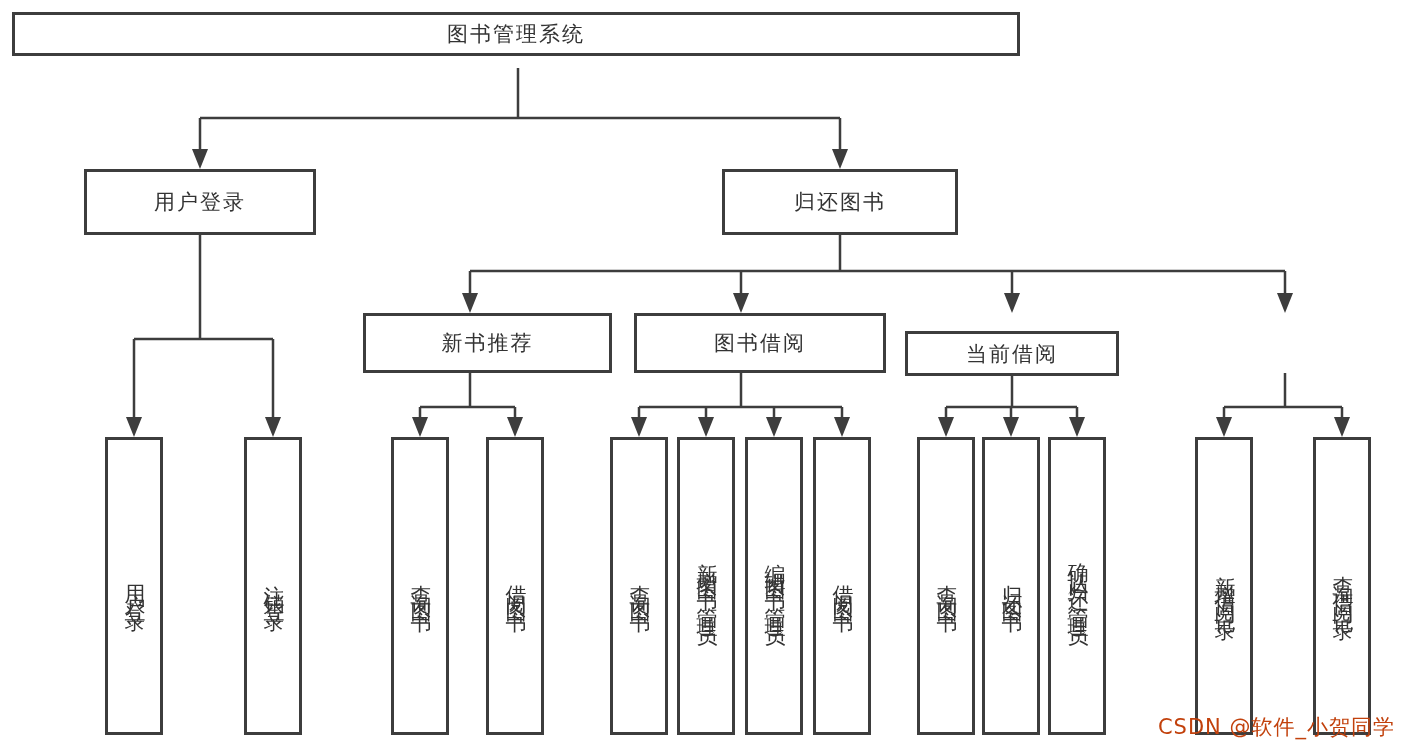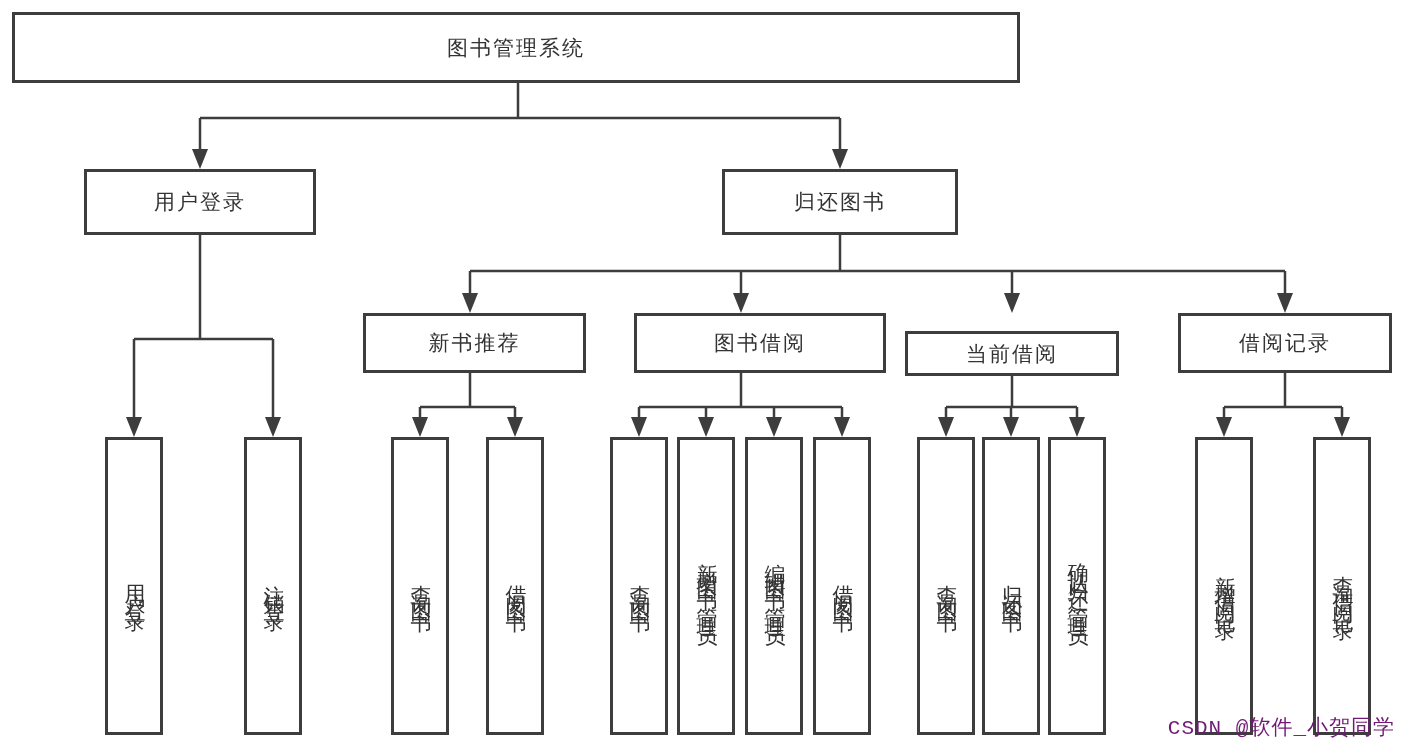--- a/index.html
+++ b/index.html
@@ -44,23 +44,22 @@
     top: 437px;
     width: 58px;
     height: 298px;
   }
   .watermark {
     position: absolute;
     right: 10px;
     bottom: 6px;
     font-size: 21px;
     letter-spacing: 1px;
-    color: #701a75;
+    color: #c2410c;
     white-space: nowrap;
-    font-family: Liberation Mono, monospace;
   }
 </style>
 </head>
 <body>
 
 <div class="canvas">
 
   <svg class="connectors" viewBox="0 0 1405 747" xmlns="http://www.w3.org/2000/svg">
     <g stroke="#3d3d3d" stroke-width="2.5" fill="none">
 
@@ -94,29 +93,28 @@
       <polygon points="766,417 782,417 774,437"></polygon>
       <polygon points="834,417 850,417 842,437"></polygon>
       <polygon points="938,417 954,417 946,437"></polygon>
       <polygon points="1003,417 1019,417 1011,437"></polygon>
       <polygon points="1069,417 1085,417 1077,437"></polygon>
       <polygon points="1216,417 1232,417 1224,437"></polygon>
       <polygon points="1334,417 1350,417 1342,437"></polygon>
     </g>
   </svg>
 
-  <div class="box" style="left:12px; top:12px; width:1008px; height:71px;">图书管理系统</div>
+  <div class="box" style="left:12px; top:12px; width:1008px; height:44px;">图书管理系统</div>
 
   <div class="box" style="left:84px; top:169px; width:232px; height:66px;">用户登录</div>
   <div class="box" style="left:722px; top:169px; width:236px; height:66px;">归还图书</div>
 
-  <div class="box" style="left:363px; top:313px; width:223px; height:60px;">新书推荐</div>
+  <div class="box" style="left:363px; top:313px; width:249px; height:60px;">新书推荐</div>
   <div class="box" style="left:634px; top:313px; width:252px; height:60px;">图书借阅</div>
   <div class="box" style="left:905px; top:331px; width:214px; height:45px;">当前借阅</div>
-  <div class="box" style="left:1178px; top:313px; width:214px; height:60px;">借阅记录</div>
 
   <div class="vbox" style="left:105px;">用户登录</div>
   <div class="vbox" style="left:244px;">注销登录</div>
 
   <div class="vbox" style="left:391px;">查询图书</div>
   <div class="vbox" style="left:486px;">借阅图书</div>
 
   <div class="vbox" style="left:610px;">查询图书</div>
   <div class="vbox" style="left:677px;">新增图书（管理员）</div>
   <div class="vbox" style="left:745px;">编辑图书（管理员）</div>

